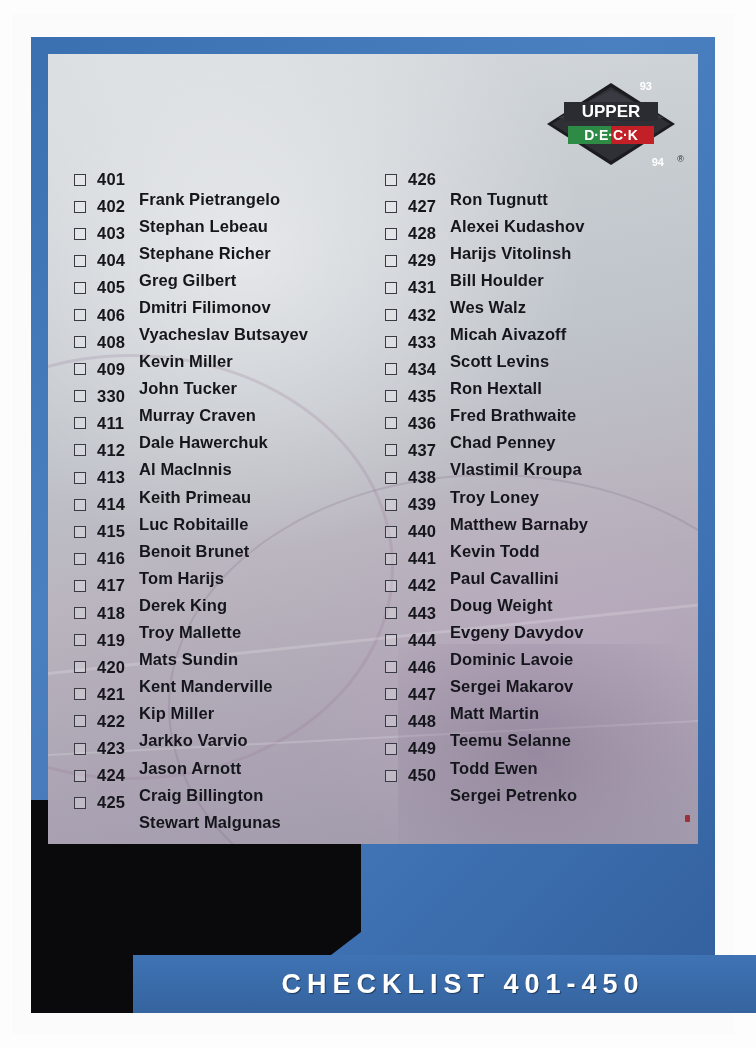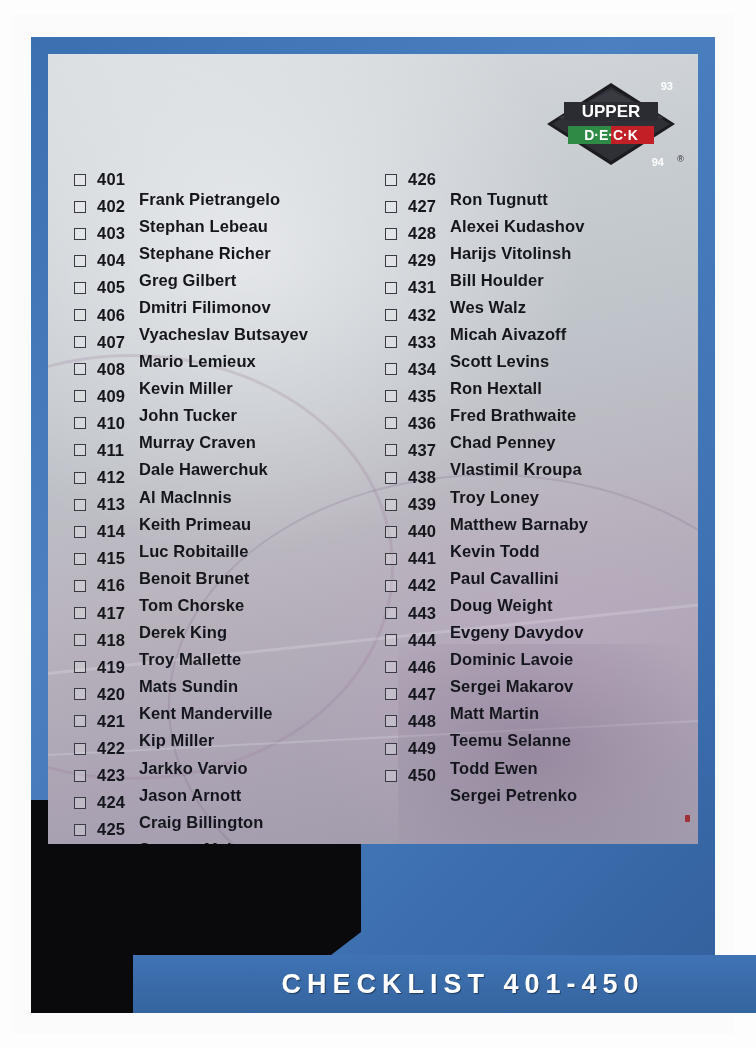--- a/index.html
+++ b/index.html
@@ -108,21 +108,21 @@
     height: 84px;
   }
   .ud-year {
     position: absolute;
     font-family: "Liberation Sans", sans-serif;
     font-weight: bold;
     font-size: 11px;
     color: #ffffff;
     letter-spacing: 0px;
   }
-  .ud-year.top { right: 3px; top: -2px; padding-left: 28px; }
+  .ud-year.top { right: 24px; top: -2px; padding-left: 28px; }
   .ud-year.bottom { right: 12px; bottom: -2px; }
   .ud-reg {
     position: absolute;
     right: -8px;
     bottom: 2px;
     font-size: 9px;
     color: #2b2b2b;
   }
 
   
@@ -260,36 +260,31 @@
             <div class="num">405</div>
             <div class="nm">Dmitri Filimonov</div>
           </div>
         <div class="row">
             <div class="checkbox"></div>
             <div class="num">406</div>
             <div class="nm">Vyacheslav Butsayev</div>
           </div>
         <div class="row">
             <div class="checkbox"></div>
-            <div class="num">407</div>
-            <div class="nm">Mario Lemieux</div>
-          </div>
-        <div class="row">
-            <div class="checkbox"></div>
             <div class="num">408</div>
             <div class="nm">Kevin Miller</div>
           </div>
         <div class="row">
             <div class="checkbox"></div>
             <div class="num">409</div>
             <div class="nm">John Tucker</div>
           </div>
         <div class="row">
             <div class="checkbox"></div>
-            <div class="num">410</div>
+            <div class="num">330</div>
             <div class="nm">Murray Craven</div>
           </div>
         <div class="row">
             <div class="checkbox"></div>
             <div class="num">411</div>
             <div class="nm">Dale Hawerchuk</div>
           </div>
         <div class="row">
             <div class="checkbox"></div>
             <div class="num">412</div>
@@ -306,21 +301,21 @@
             <div class="nm">Luc Robitaille</div>
           </div>
         <div class="row">
             <div class="checkbox"></div>
             <div class="num">415</div>
             <div class="nm">Benoit Brunet</div>
           </div>
         <div class="row">
             <div class="checkbox"></div>
             <div class="num">416</div>
-            <div class="nm">Tom Chorske</div>
+            <div class="nm">Tom Harijs</div>
           </div>
         <div class="row">
             <div class="checkbox"></div>
             <div class="num">417</div>
             <div class="nm">Derek King</div>
           </div>
         <div class="row">
             <div class="checkbox"></div>
             <div class="num">418</div>
             <div class="nm">Troy Mallette</div>

